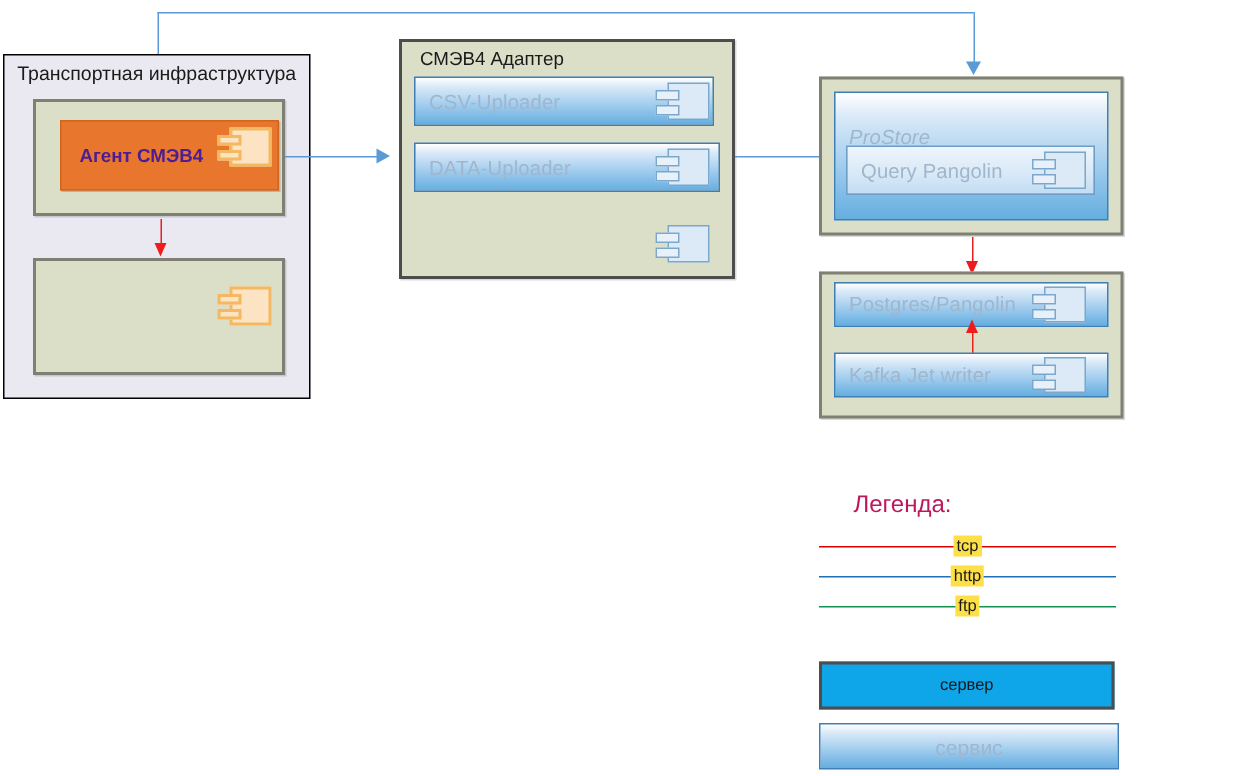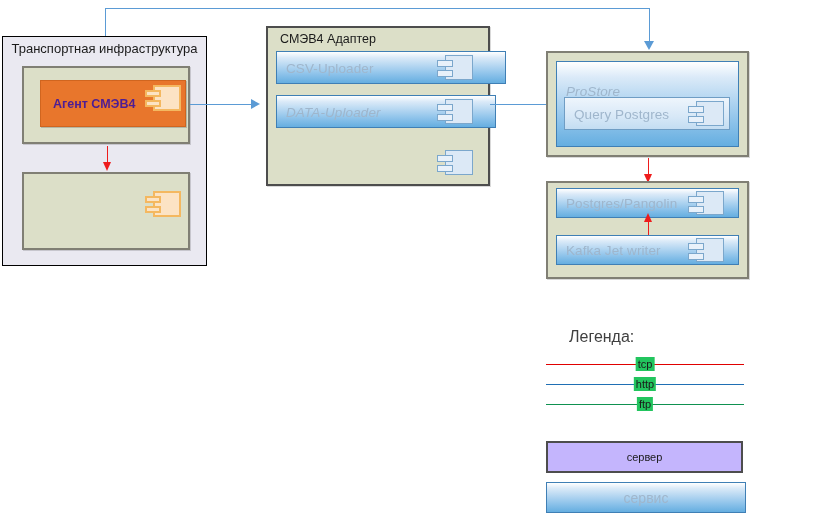--- a/index.html
+++ b/index.html
@@ -144,50 +144,50 @@
   .arrow.up-red {
     border-left: 4.5px solid transparent;
     border-right: 4.5px solid transparent;
     border-bottom: 9px solid #ee1c1c;
   }
 
   
   .legend-title {
     position: absolute;
     font-size: 16px;
-    color: #404040;
+    color: #be185d;
     white-space: nowrap;
   }
   .legend-row { position: absolute; height: 14px; }
   .legend-row .rule {
     position: absolute;
     left: 0; right: 0;
     top: 7px;
     height: 0;
     border-top-width: 1.6px;
     border-top-style: solid;
   }
   .legend-row .txt {
     position: absolute;
     left: 50%;
     transform: translateX(-50%);
     top: 0;
-    background: #22c55e;
+    background: #fde047;
     padding: 0 2px;
     font-size: 11px;
     color: #1a1a1a;
     line-height: 14px;
     white-space: nowrap;
   }
   .rule-tcp  { border-color: #e00000; }
   .rule-http { border-color: #1f6fb4; }
   .rule-ftp  { border-color: #0f9150; }
 
   .legend-swatch-server {
-    background: #c4b5fd;
+    background: #0ea5e9;
     border: 2px solid #4d4d4d;
     display: flex;
     align-items: center;
     justify-content: center;
     font-size: 11px;
     color: #1a1a1a;
   }
   .legend-swatch-service {
     background: linear-gradient(to bottom, #ffffff 0%, #dbeaf8 18%, #8cc2ea 72%, #65aee0 100%);
     border: 1px solid #3f7fb5;
@@ -232,30 +232,30 @@
     <div class="tab t2"></div>
   </div>
 
   <div class="conn h-line blue-stroke abs" style="left:190px; top:104px; width:62px;"></div>
   <div class="arrow right-blue abs" style="left:251px; top:99px;"></div>
 
   <div class="server-box plain abs" style="left:266px; top:26px; width:224px; height:160px;">
     <div class="server-title">СМЭВ4 Адаптер</div>
   </div>
 
-  <div class="service-box abs" style="left:276px; top:51px; width:230px; height:33px;">
+  <div class="service-box abs" style="left:276px; top:51px; width:200px; height:33px;">
     <span class="service-label">CSV-Uploader</span>
   </div>
   <div class="icon-comp icon-blue abs" style="left:437px; top:55px; width:36px; height:25px;">
     <div class="body" style="height:25px;"></div>
     <div class="tab t1"></div>
     <div class="tab t2"></div>
   </div>
 
-  <div class="service-box abs" style="left:276px; top:95px; width:220px; height:33px;font-style:italic;">
+  <div class="service-box abs" style="left:276px; top:95px; width:204px; height:33px;">
     <span class="service-label">DATA-Uploader</span>
   </div>
   <div class="icon-comp icon-blue abs" style="left:437px; top:99px; width:36px; height:25px;">
     <div class="body" style="height:25px;"></div>
     <div class="tab t1"></div>
     <div class="tab t2"></div>
   </div>
 
   <div class="icon-comp icon-blue abs" style="left:437px; top:150px; width:36px; height:25px;">
     <div class="body" style="height:25px;"></div>
@@ -264,21 +264,21 @@
   </div>
 
   <div class="conn h-line blue-stroke abs" style="left:490px; top:104px; width:60px;"></div>
   <div class="arrow right-blue abs" style="left:549px; top:99px;"></div>
 
   <div class="server-box abs" style="left:546px; top:51px; width:203px; height:106px;"></div>
   <div class="service-box abs" style="left:556px; top:61px; width:183px; height:86px;">
     <span class="service-label topleft">ProStore</span>
   </div>
   <div class="service-box abs" style="left:564px; top:97px; width:166px; height:33px; background:linear-gradient(to bottom,#eef5fc 0%,#d7e8f7 60%,#c3ddf2 100%); border:1px solid #6f9dc4;">
-    <span class="service-label">Query Postgres</span>
+    <span class="service-label">Query Pangolin</span>
   </div>
   <div class="icon-comp icon-blue abs" style="left:688px; top:101px; width:36px; height:25px;">
     <div class="body" style="height:25px;"></div>
     <div class="tab t1"></div>
     <div class="tab t2"></div>
   </div>
 
   <div class="conn v-line red-stroke abs" style="left:648px; top:158px; height:20px;"></div>
   <div class="arrow down-red abs" style="left:643.5px; top:174px;"></div>
 

